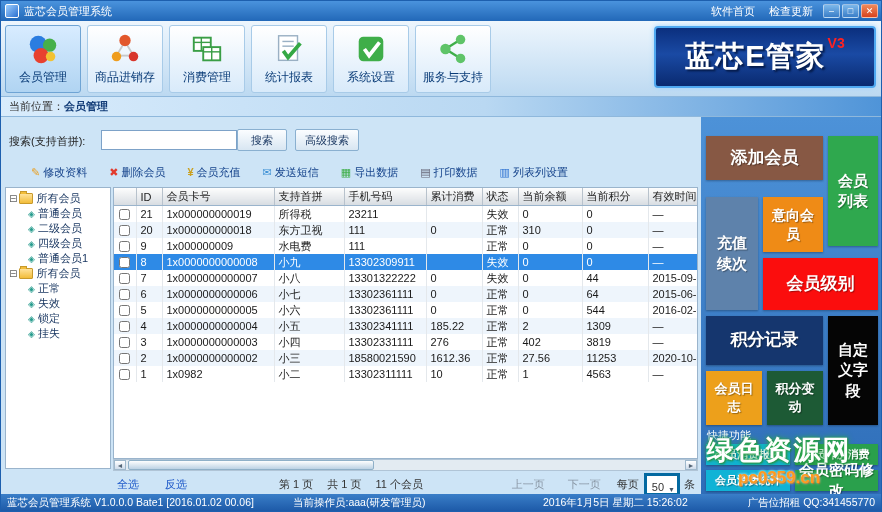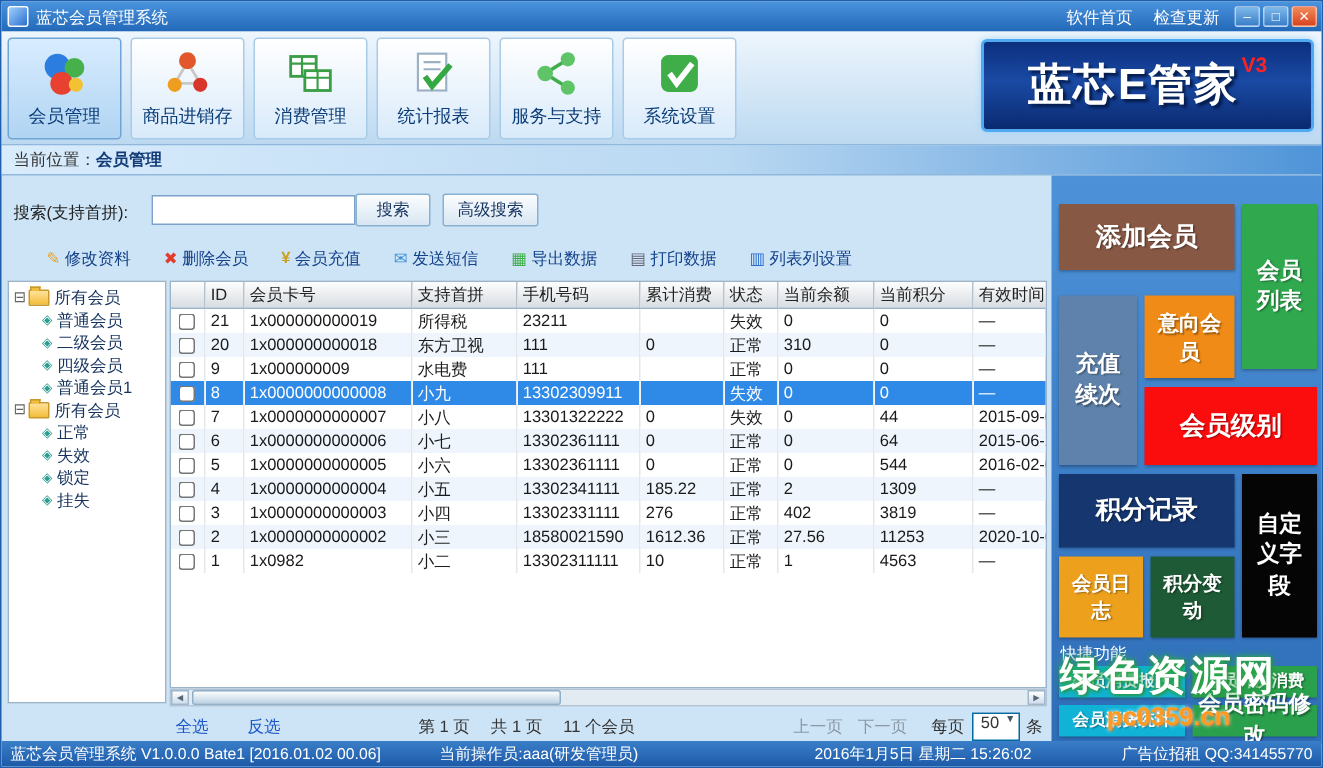--- a/index.html
+++ b/index.html
@@ -58,21 +58,21 @@
   input[type=checkbox]{width:11px;height:11px;margin:0;vertical-align:middle;}
   
   .hscroll{position:absolute;left:112px;top:342px;width:585px;height:12px;background:#e3ebf2;border:1px solid #b0c4d6;display:flex;align-items:center;box-sizing:border-box;}
   .hs-btn{width:12px;height:10px;font-size:7px;line-height:10px;text-align:center;color:#567;background:linear-gradient(#fff,#cfdceb);border:1px solid #9fb8cc;cursor:pointer;box-sizing:border-box;}
   .hs-track{flex:1;position:relative;height:10px;}
   .hs-thumb{position:absolute;left:2px;top:0;width:44%;height:10px;background:linear-gradient(#fdfefe,#bcd2e4);border:1px solid #8fb0c8;border-radius:2px;cursor:grab;box-sizing:border-box;}
   
   .pagination{position:absolute;left:0;top:356px;width:100%;height:22px;display:flex;align-items:center;font-size:11px;color:#333;}
   .pg-link{color:#1a56c8;cursor:pointer;}
   .pg-muted{color:#8a97a5;cursor:default;}
-  .per-page{display:inline-flex;align-items:flex-start;border:1px solid #0369a1;background:#fff;height:17px;padding:0 2px 0 5px;cursor:pointer;gap:4px;}
+  .per-page{display:inline-flex;align-items:flex-end;border:3px solid #0369a1;background:#fff;height:17px;padding:0 2px 0 5px;cursor:pointer;gap:4px;}
   .per-page .arr{font-size:7px;color:#456;}
   
   .sidebar{position:absolute;left:700px;top:116px;width:182px;height:379px;background:linear-gradient(180deg,#4d92d8,#2e6db8);overflow:hidden;}
   .tile{position:absolute;color:#fff;font-weight:bold;display:flex;align-items:center;justify-content:center;text-align:center;cursor:pointer;box-shadow:0 1px 2px rgba(0,0,0,.3);text-shadow:1px 1px 1px rgba(0,0,0,.35);}
   .tile span{display:block;line-height:1.35;}
   .t-add{left:5px;top:19px;width:117px;height:44px;font-size:17px;}
   .t-list{left:127px;top:19px;width:50px;height:110px;font-size:15px;}  .t-list span{width:34px;}
   .t-recharge{left:5px;top:80px;width:52px;height:113px;font-size:15px;} .t-recharge span{width:34px;}
   .t-intent{left:62px;top:80px;width:60px;height:55px;font-size:14px;}  .t-intent span{width:50px;}
   .t-level{left:62px;top:141px;width:115px;height:52px;font-size:17px;}
@@ -152,34 +152,34 @@
       <svg viewBox="0 0 36 36">
         <rect x="7" y="4" width="20" height="26" fill="#fff" stroke="#9ab0c4" stroke-width="1.5"></rect>
         <line x1="11" y1="10" x2="23" y2="10" stroke="#9ab0c4" stroke-width="1.5"></line>
         <line x1="11" y1="15" x2="23" y2="15" stroke="#9ab0c4" stroke-width="1.5"></line>
         <path d="M12 20 L17 27 L30 12" fill="none" stroke="#35a844" stroke-width="4"></path>
       </svg>
       <span class="lbl">统计报表</span>
     </div>
     <div class="tb-btn">
       <svg viewBox="0 0 36 36">
+        <rect x="5" y="5" width="26" height="26" rx="5" fill="#3fae49"></rect>
+        <path d="M11 18 L16 25 L27 11" fill="none" stroke="#fff" stroke-width="4"></path>
+      </svg>
+      <span class="lbl">系统设置</span>
+    </div>
+    <div class="tb-btn">
+      <svg viewBox="0 0 36 36">
         <line x1="10" y1="18" x2="26" y2="8" stroke="#3fae49" stroke-width="2.5"></line>
         <line x1="10" y1="18" x2="26" y2="28" stroke="#3fae49" stroke-width="2.5"></line>
         <circle cx="10" cy="18" r="5.5" fill="#5fc468"></circle>
           <circle cx="26" cy="8" r="5" fill="#5fc468"></circle>
           <circle cx="26" cy="28" r="5" fill="#5fc468"></circle>
       </svg>
       <span class="lbl">服务与支持</span>
-    </div>
-    <div class="tb-btn">
-      <svg viewBox="0 0 36 36">
-        <rect x="5" y="5" width="26" height="26" rx="5" fill="#3fae49"></rect>
-        <path d="M11 18 L16 25 L27 11" fill="none" stroke="#fff" stroke-width="4"></path>
-      </svg>
-      <span class="lbl">系统设置</span>
     </div>
     <div class="logo">
       <span class="logo-text">蓝芯E管家</span>
       <span class="logo-badge">V3</span>
     </div>
   </div>
 
   <div class="locbar">
     <span class="loc-label">当前位置：</span>
     <span class="loc-value">会员管理</span>
@@ -443,21 +443,21 @@
       <span class="hs-btn">►</span>
     </div>
 
     <div class="pagination">
       <span class="pg-link" style="margin-left:116px;">全选</span>
       <span class="pg-link" style="margin-left:26px;">反选</span>
       <span style="margin-left:92px;">第 1 页</span>
       <span style="margin-left:14px;">共 1 页</span>
       <span style="margin-left:14px;">11 个会员</span>
       <span class="pg-muted" style="margin-left:auto;">上一页</span>
-      <span class="pg-muted" style="margin-left:10px;">下一页</span>
+      <span class="pg-muted" style="margin-left:23px;">下一页</span>
       <span style="margin-left:16px;">每页</span>
       <span class="per-page" style="margin-left:5px;">
         <span>50</span>
         <span class="arr">▼</span>
       </span>
       <span style="margin-left:4px;margin-right:6px;">条</span>
     </div>
   </div>
 
   <div class="sidebar">

